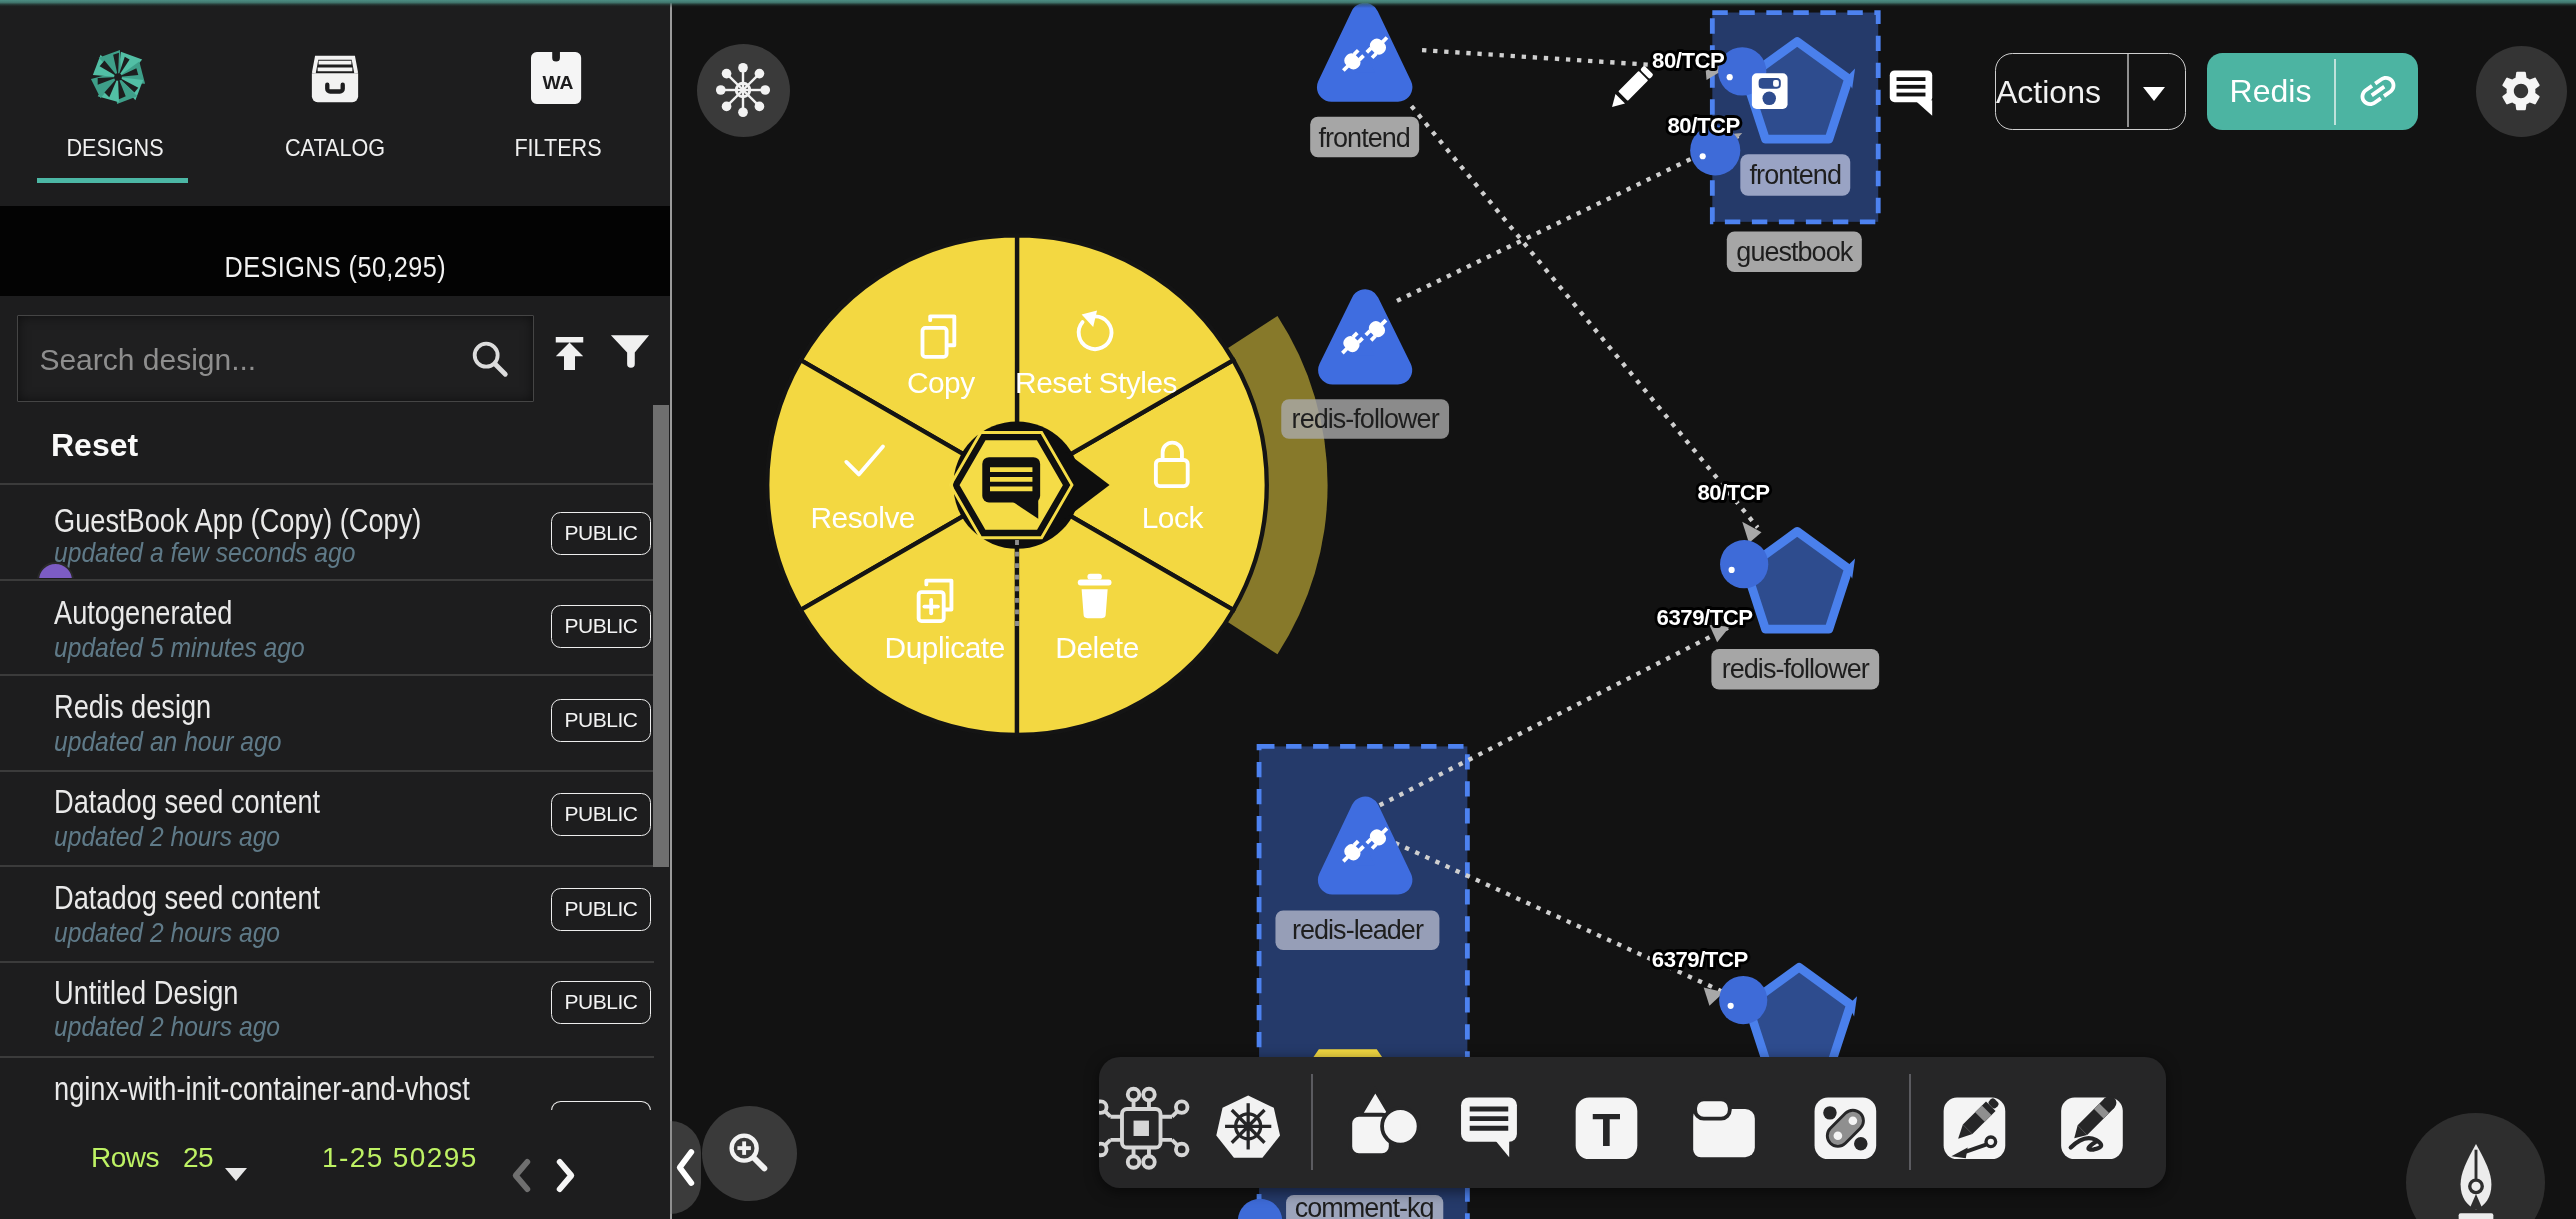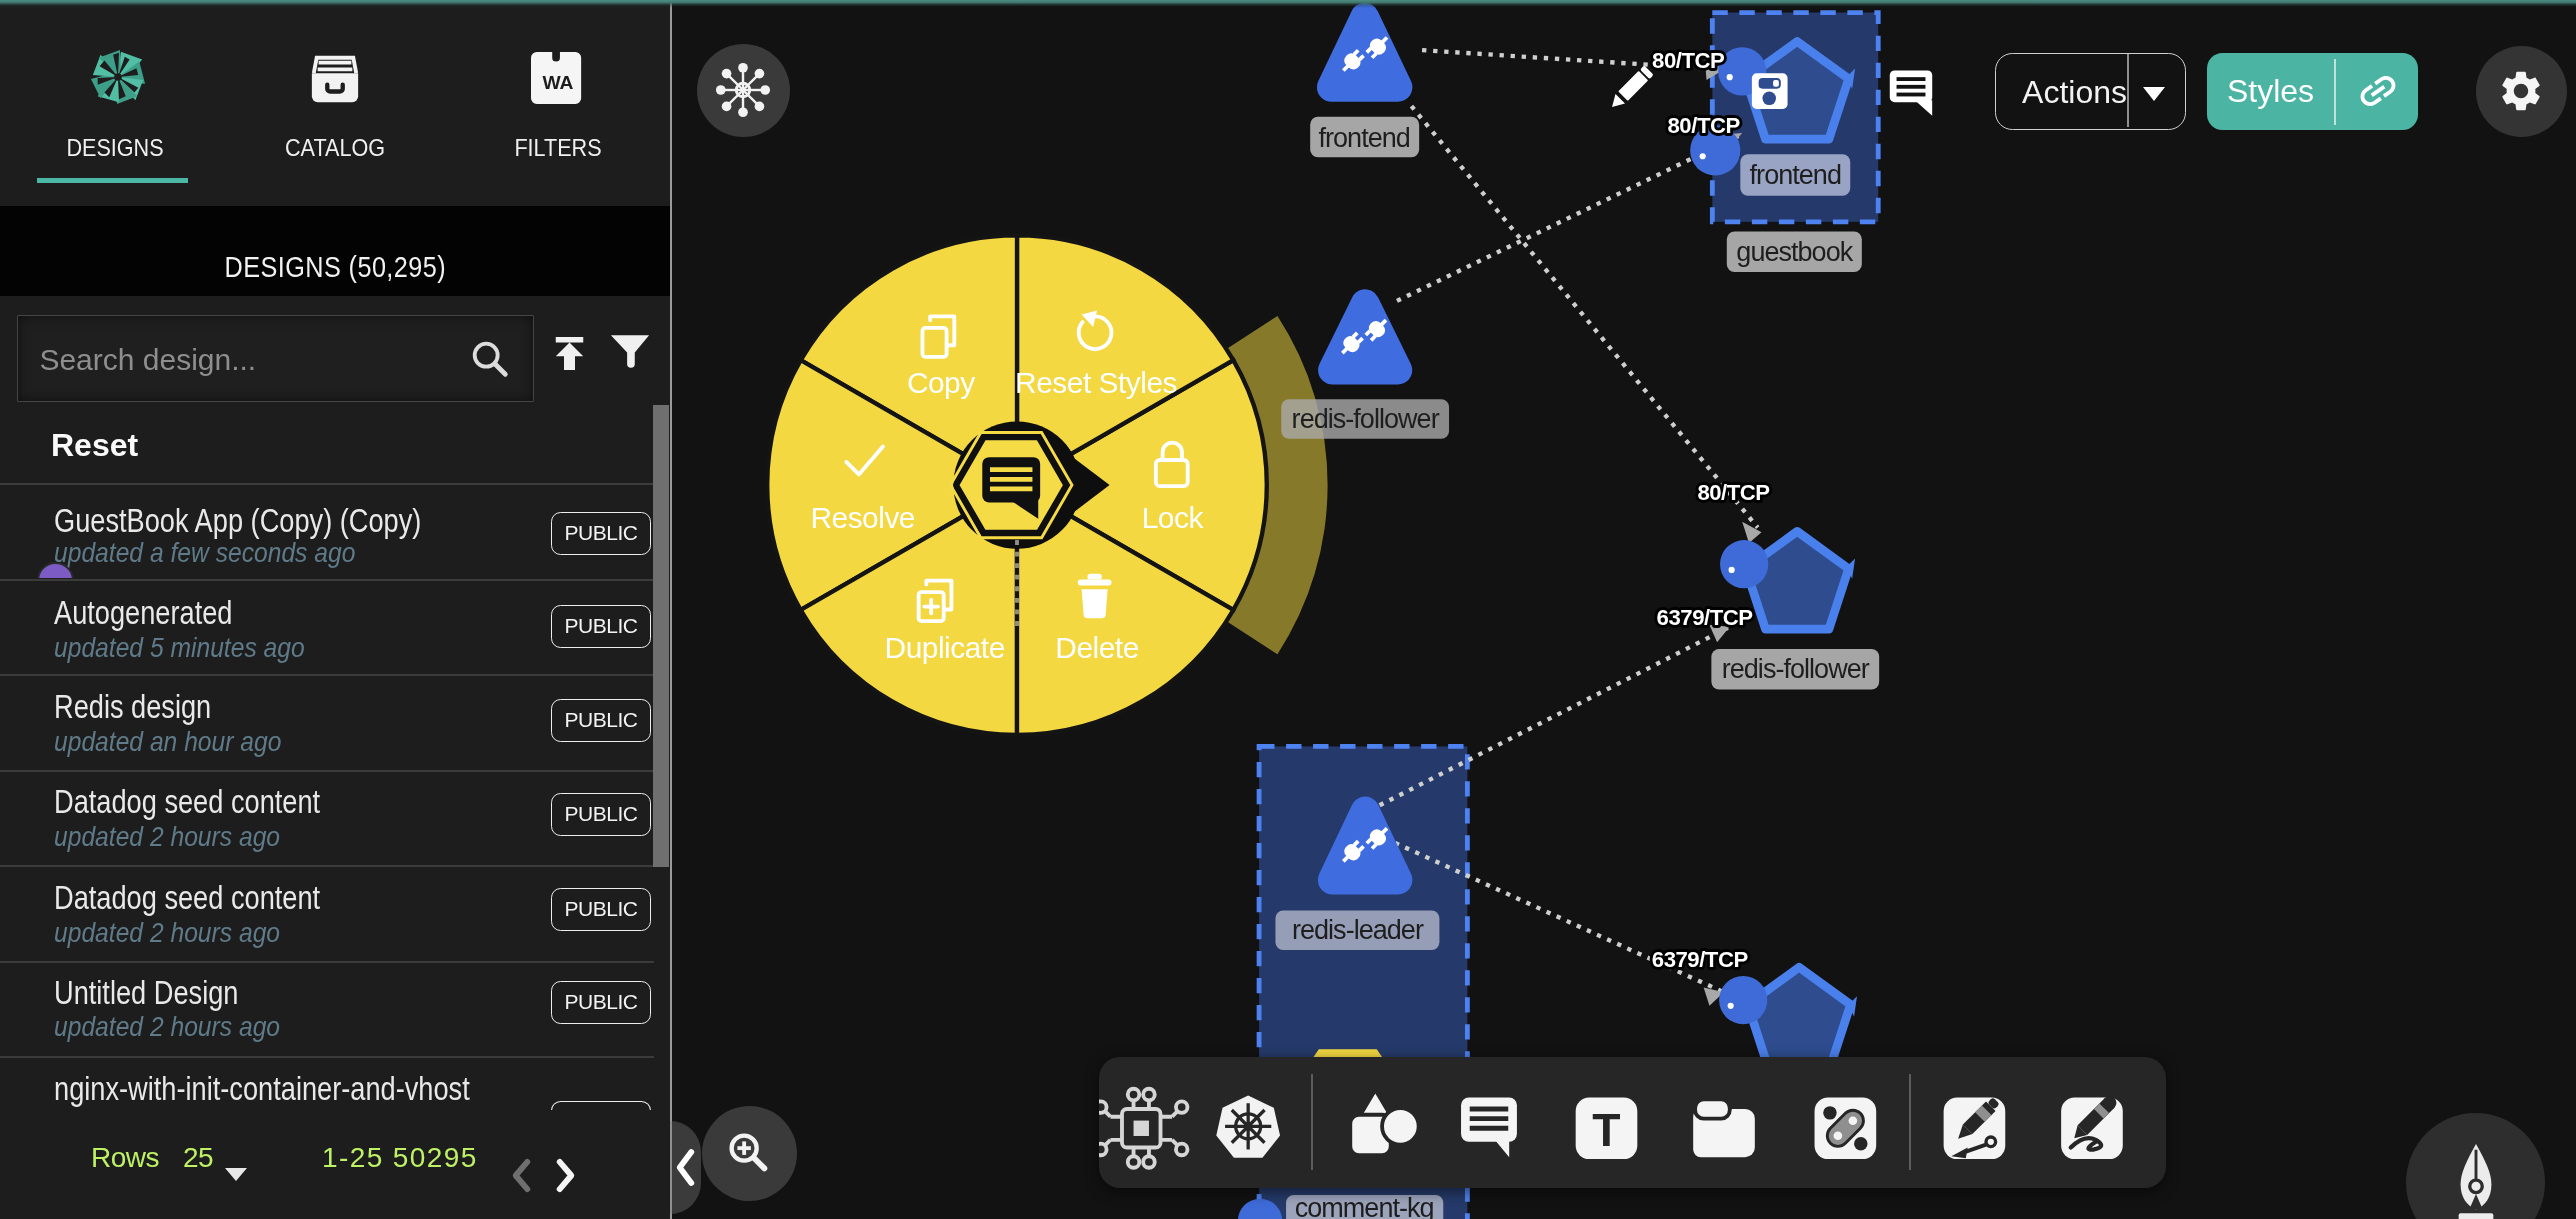--- a/index.html
+++ b/index.html
@@ -34,21 +34,21 @@
   #pager { position:absolute; left:0; top:1110px; width:670px; height:110px; background:#1d1d1e; }
   #pager .t { position:absolute; color:#bef264; font-size:28px; letter-spacing:-0.5px; }
 
   
   #canvas { position:absolute; left:671px; top:0; width:1905px; height:1219px; background:#121212; }
   .circbtn { position:absolute; border-radius:50%; background:#3a3a3a; }
 
   
   #actionsbtn { position:absolute; left:1995px; top:53px; width:191px; height:77px; border:1.9px solid #cfcfcf;
      border-radius:17.4px; z-index:45; }
-  #actionsbtn .txt { position:absolute; left:0; top:20px; width:131px; text-align:right; color:#f2f2f2; font-size:32px; }
+  #actionsbtn .txt { position:absolute; left:0; top:20px; width:131px; text-align:left; color:#f2f2f2; font-size:32px; }
   #actionsbtn .sep { position:absolute; left:131px; top:0; width:1.9px; height:73px; background:#8f8f8f; }
   #actionsbtn .car { position:absolute; left:147px; top:33px; width:0; height:0;
      border-left:11.6px solid transparent; border-right:11.6px solid transparent; border-top:14.5px solid #fff; }
   #sharebtn { position:absolute; left:2207px; top:53px; width:211px; height:77px; background:#4cb4a2; border-radius:15.4px; z-index:45; }
   #sharebtn .txt { position:absolute; left:0; top:20px; width:127px; text-align:center; color:#fff; font-size:32px; }
   #sharebtn .sep { position:absolute; left:127px; top:5.8px; width:1.9px; height:66px; background:#bfe2db; }
 
   
   #toolbar { position:absolute; left:1099px; top:1057px; width:1067px; height:131px; background:#262627; border-radius:21px;
      box-shadow:0 3.9px 13.5px rgba(0,0,0,0.5); z-index:30; }
@@ -430,21 +430,21 @@
       <line x1="24" y1="17" x2="24" y2="31" stroke="#f2f2f2" stroke-width="4"></line>
     </svg>
   </div>
 
   <div id="actionsbtn">
       <div class="txt">Actions</div>
       <div class="sep"></div>
       <div class="car"></div>
     </div>
   <div id="sharebtn">
-      <div class="txt">Styles</div>
+      <div class="txt">Redis</div>
       <div class="sep"></div>
     <svg class="abs" style="left:141px;top:15.4px;" width="60" height="46" viewBox="0 0 24 24">
       <path fill="#fff" d="M17 7h-4v2h4c1.65 0 3 1.35 3 3s-1.35 3-3 3h-4v2h4c2.76 0 5-2.24 5-5s-2.24-5-5-5zm-6 8H7c-1.65 0-3-1.35-3-3s1.35-3 3-3h4V7H7c-2.76 0-5 2.24-5 5s2.24 5 5 5h4v-2zm-3-4h8v2H8v-2z" transform="rotate(-35 12 12)"></path>
     </svg>
   </div>
   <div class="circbtn" style="left:2476px;top:46px;width:91px;height:91px;background:#343434;z-index:45;">
     <svg class="abs" style="left:21px;top:21px;" width="48" height="48" viewBox="0 0 24 24">
       <path fill="#f5f5f5" d="M19.14,12.94c0.04-0.3,0.06-0.61,0.06-0.94c0-0.32-0.02-0.64-0.07-0.94l2.03-1.58c0.18-0.14,0.23-0.41,0.12-0.61 l-1.92-3.32c-0.12-0.22-0.37-0.29-0.59-0.22l-2.39,0.96c-0.5-0.38-1.03-0.7-1.62-0.94L14.4,2.81c-0.04-0.24-0.24-0.41-0.48-0.41 h-3.84c-0.24,0-0.43,0.17-0.47,0.41L9.25,5.35C8.66,5.59,8.12,5.92,7.63,6.29L5.24,5.33c-0.22-0.08-0.47,0-0.59,0.22L2.74,8.87 C2.62,9.08,2.66,9.34,2.86,9.48l2.03,1.58C4.84,11.36,4.8,11.69,4.8,12s0.02,0.64,0.07,0.94l-2.03,1.58 c-0.18,0.14-0.23,0.41-0.12,0.61l1.92,3.32c0.12,0.22,0.37,0.29,0.59,0.22l2.39-0.96c0.5,0.38,1.03,0.7,1.62,0.94l0.36,2.54 c0.05,0.24,0.24,0.41,0.48,0.41h3.84c0.24,0,0.44-0.17,0.47-0.41l0.36-2.54c0.59-0.24,1.13-0.56,1.62-0.94l2.39,0.96 c0.22,0.08,0.47,0,0.59-0.22l1.92-3.32c0.12-0.22,0.07-0.47-0.12-0.61L19.14,12.94z M12,15.6c-1.98,0-3.6-1.62-3.6-3.6 s1.62-3.6,3.6-3.6s3.6,1.62,3.6,3.6S13.98,15.6,12,15.6z"></path>
     </svg>
   </div>

